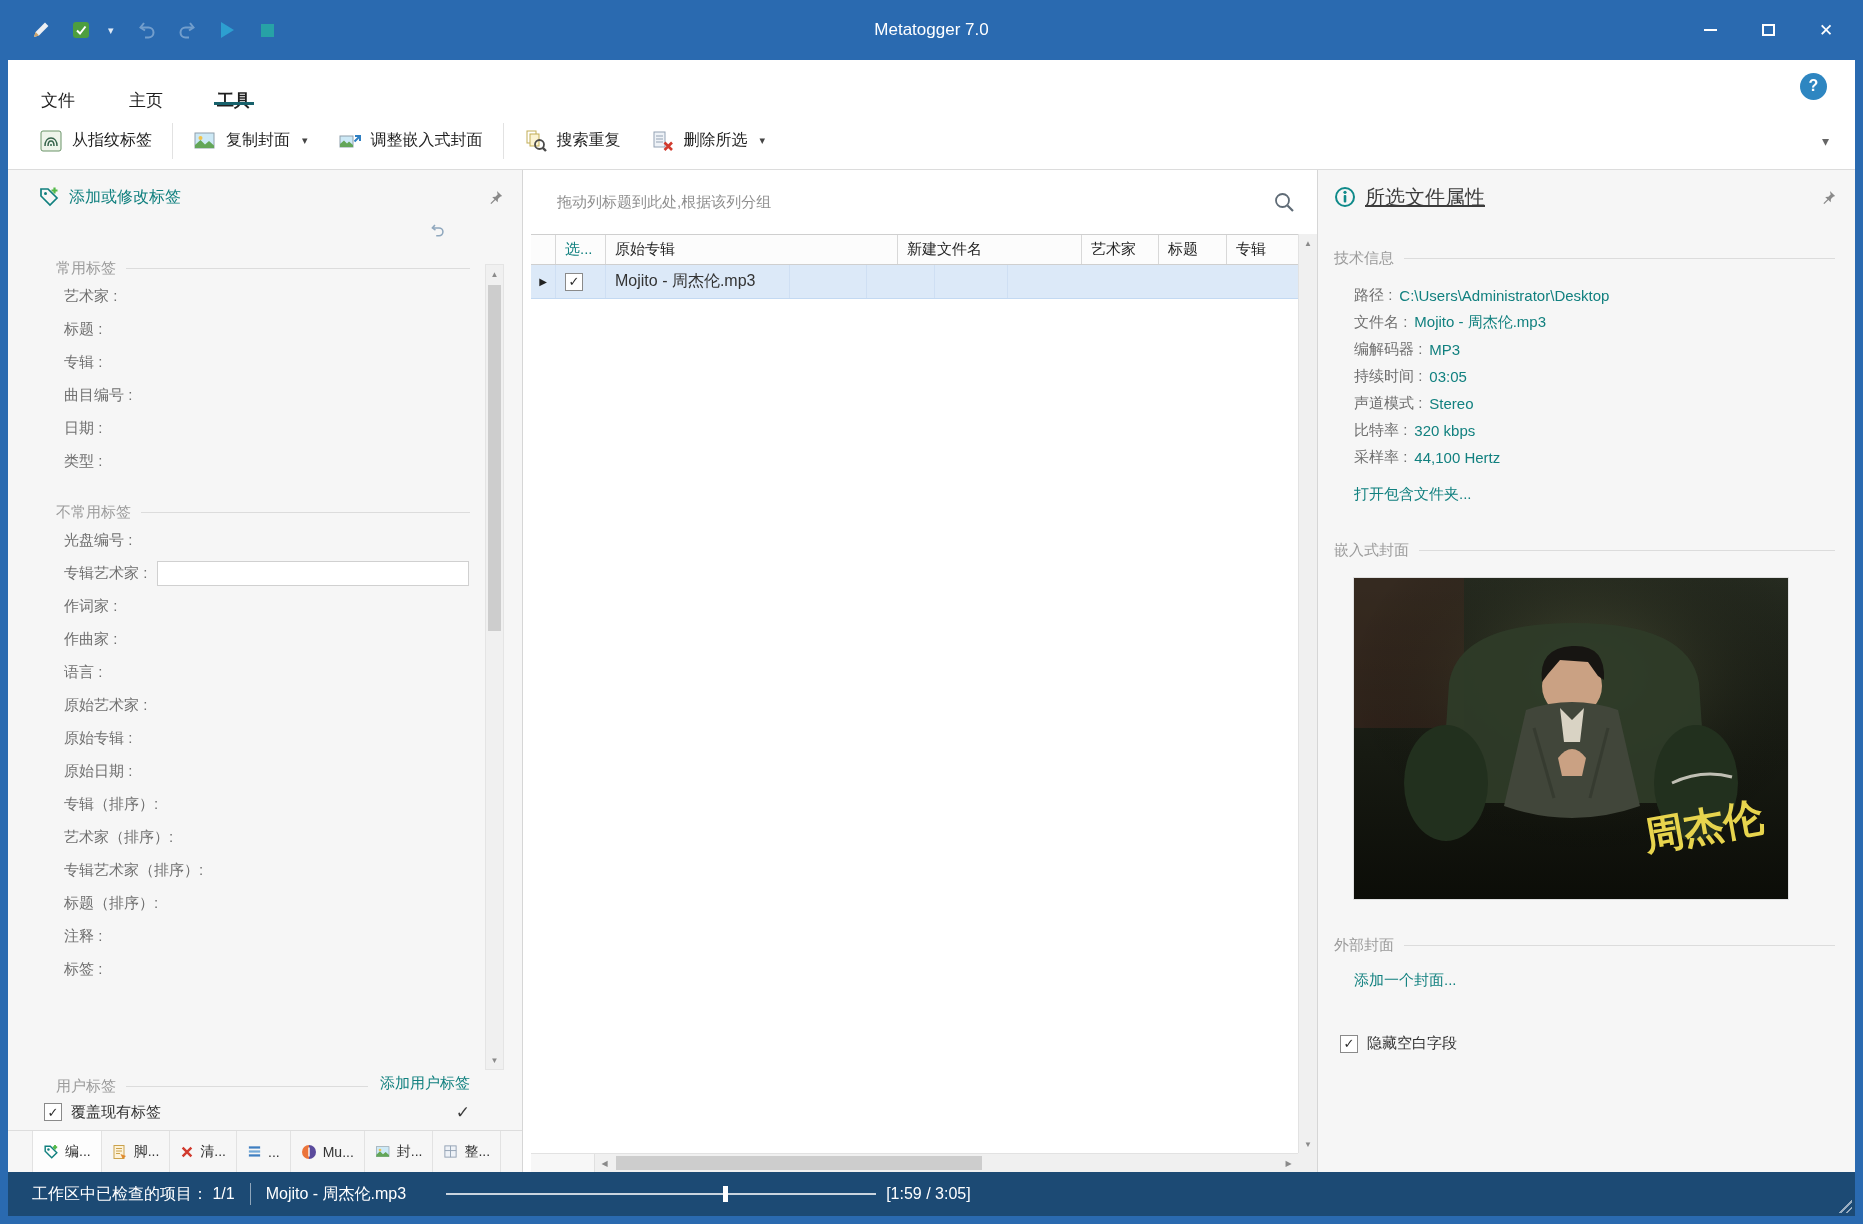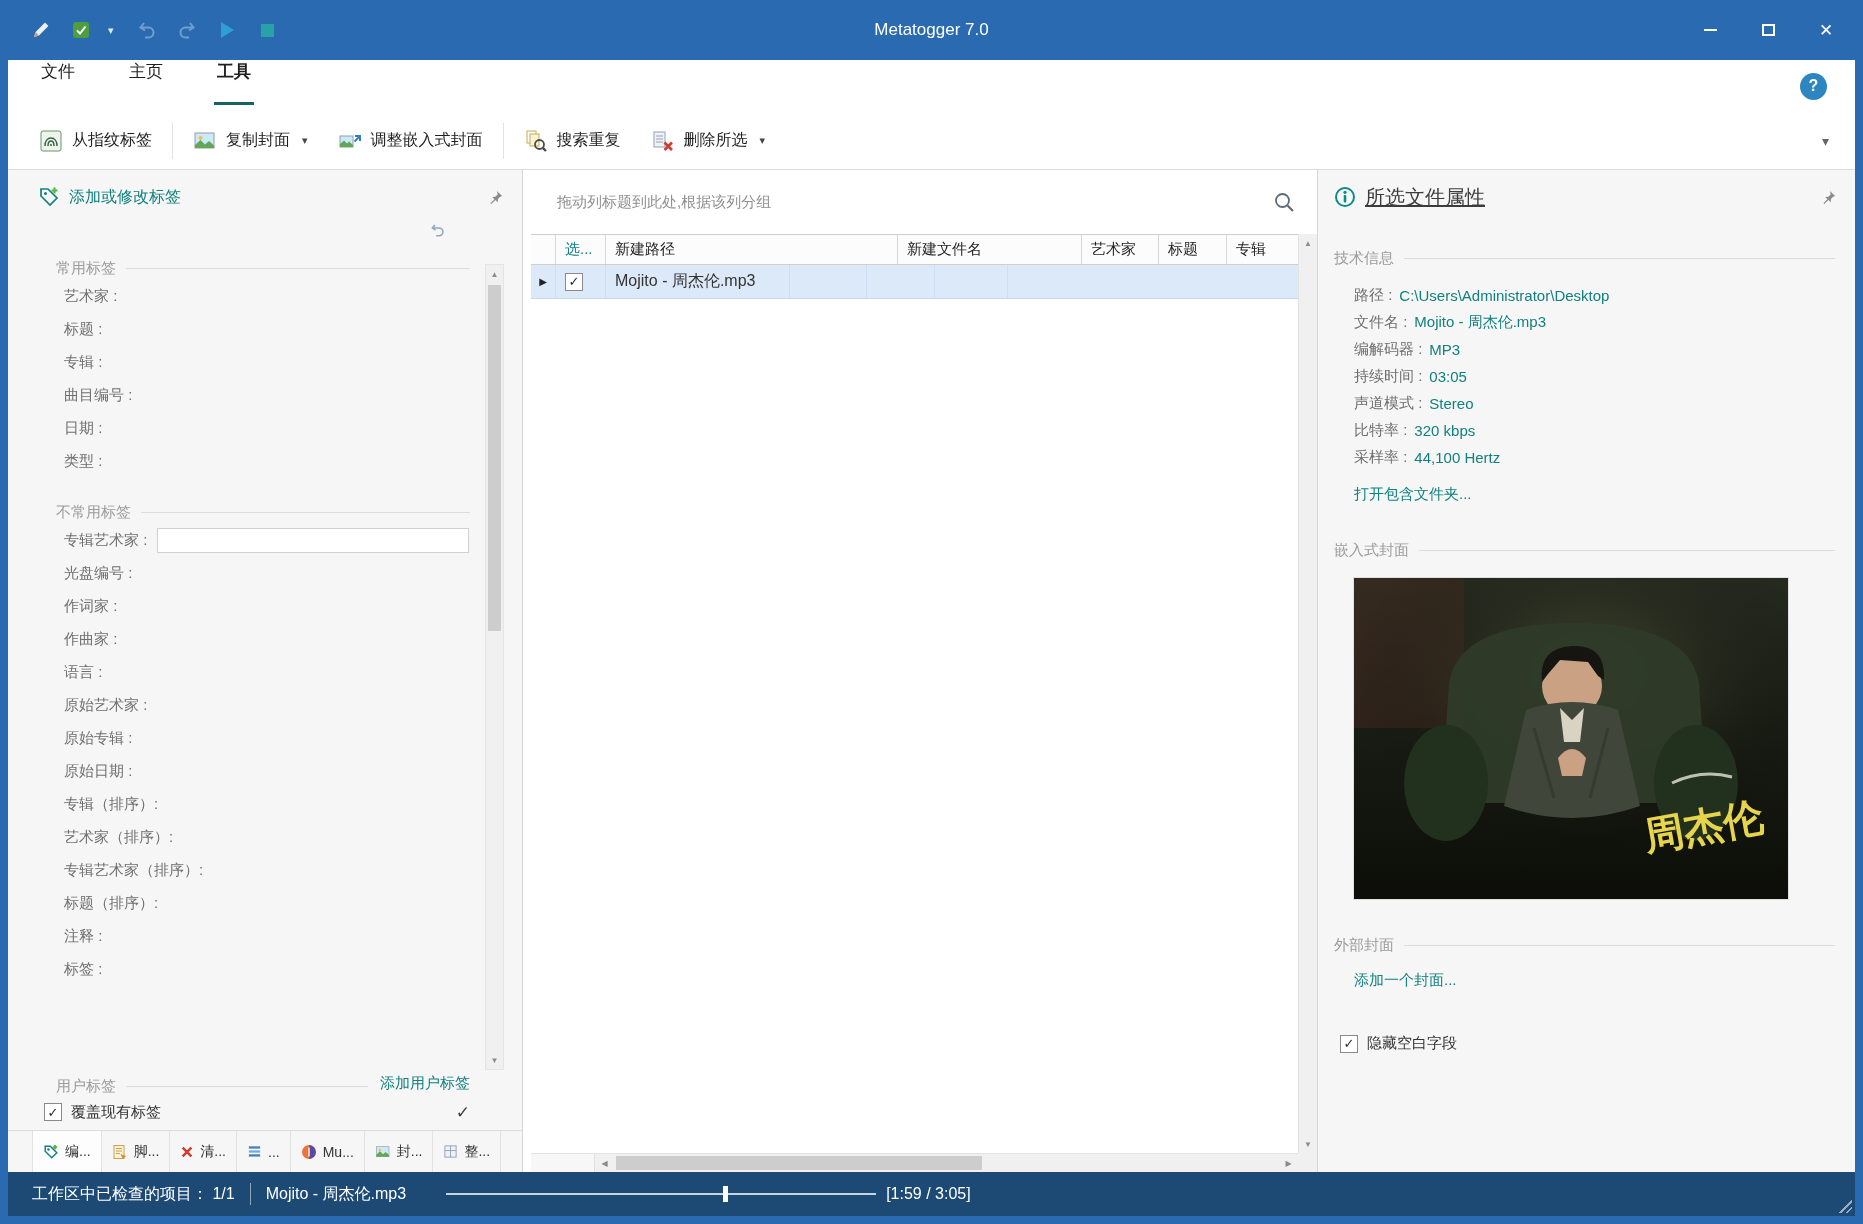--- a/index.html
+++ b/index.html
@@ -24,21 +24,21 @@
   .win-controls { margin-left: auto; display: flex; z-index: 2; }
   .win-btn { width: 58px; height: 42px; display: flex; align-items: center; justify-content: center; font-size: 17px; color: #fff; cursor: pointer; }
   .glyph-min { width: 13px; height: 2px; background: #fff; display: block; }
   .glyph-max { width: 13px; height: 12px; border: 2px solid #fff; display: block; }
 
   
   .app-body { flex: 1; background: #ffffff; display: flex; flex-direction: column; min-height: 0; }
 
   
   .ribbon-tabs { flex: 0 0 52px; display: flex; align-items: stretch; padding: 0 28px 0 30px; background: #fff; }
-  .tab { display: flex; align-items: flex-start; padding: 0 3px; margin-right: 48px; font-size: 17px; color: #1f1f1f; cursor: pointer; position: relative; }
+  .tab { display: flex; align-items: flex-end; padding: 0 3px; margin-right: 48px; font-size: 17px; color: #1f1f1f; cursor: pointer; position: relative; }
   .tab.active { font-weight: bold; }
   .tab.active::after { content: ""; position: absolute; left: 0; right: 0; bottom: 7px; height: 3px; background: #17616b; }
   .help-btn { margin-left: auto; align-self: center; width: 27px; height: 27px; border-radius: 50%; background: #2e86c1; color: #fff; font-weight: bold; font-size: 16px; display: flex; align-items: center; justify-content: center; cursor: pointer; }
 
   
   .toolbar { flex: 0 0 58px; display: flex; align-items: center; padding: 0 16px; border-bottom: 1px solid #dcdcdc; background: #fff; }
   .tool-btn { display: flex; align-items: center; gap: 9px; padding: 0 15px; height: 46px; font-size: 16px; color: #1f1f1f; cursor: pointer; white-space: nowrap; }
   .tool-caret { font-size: 11px; color: #444; margin-left: 3px; }
   .tool-sep { width: 1px; height: 36px; background: #e2e2e2; margin: 0 5px; }
   .ribbon-collapse { margin-left: auto; color: #666; font-size: 14px; padding: 6px 10px; cursor: pointer; }
@@ -328,26 +328,26 @@
               <div class="field-row">
     <span class="field-label">类型 :</span>
     <input class="field-input" style="">
   </div>
             </div>
 
           <div class="section-hdr" style="margin-top:22px">
             <span>不常用标签</span>
           </div>
           <div class="fields-list">
+              <div class="field-row">
+    <span class="field-label">光盘编号 :</span>
+    <input class="field-input" style="">
+  </div>
               <div class="field-row focused">
     <span class="field-label">专辑艺术家 :</span>
-    <input class="field-input" style="">
-  </div>
-              <div class="field-row">
-    <span class="field-label">光盘编号 :</span>
     <input class="field-input" style="">
   </div>
               <div class="field-row">
     <span class="field-label">作词家 :</span>
     <input class="field-input" style="">
   </div>
               <div class="field-row">
     <span class="field-label">作曲家 :</span>
     <input class="field-input" style="">
   </div>
@@ -496,21 +496,21 @@
                 <circle cx="9.5" cy="9.5" r="6.5" fill="none" stroke="#5f6b76" stroke-width="1.8"></circle>
                 <path d="M14.5 14.5L20 20" stroke="#5f6b76" stroke-width="2.2"></path>
               </svg>
           </span>
         </div>
 
         <div class="grid-wrap">
           <div class="grid-header">
             <div class="gutter"></div>
             <div class="hcell c-sel sel-col">选...</div>
-            <div class="hcell c-path">新建路径</div>
+            <div class="hcell c-path">原始专辑</div>
             <div class="hcell c-fname">新建文件名</div>
             <div class="hcell c-artist">艺术家</div>
             <div class="hcell c-title">标题</div>
             <div class="hcell c-album">专辑</div>
           </div>
 
           <div class="grid-body">
             <div class="grid-row selected">
               <div class="gutter">▶</div>
               <div class="cell c-sel">

